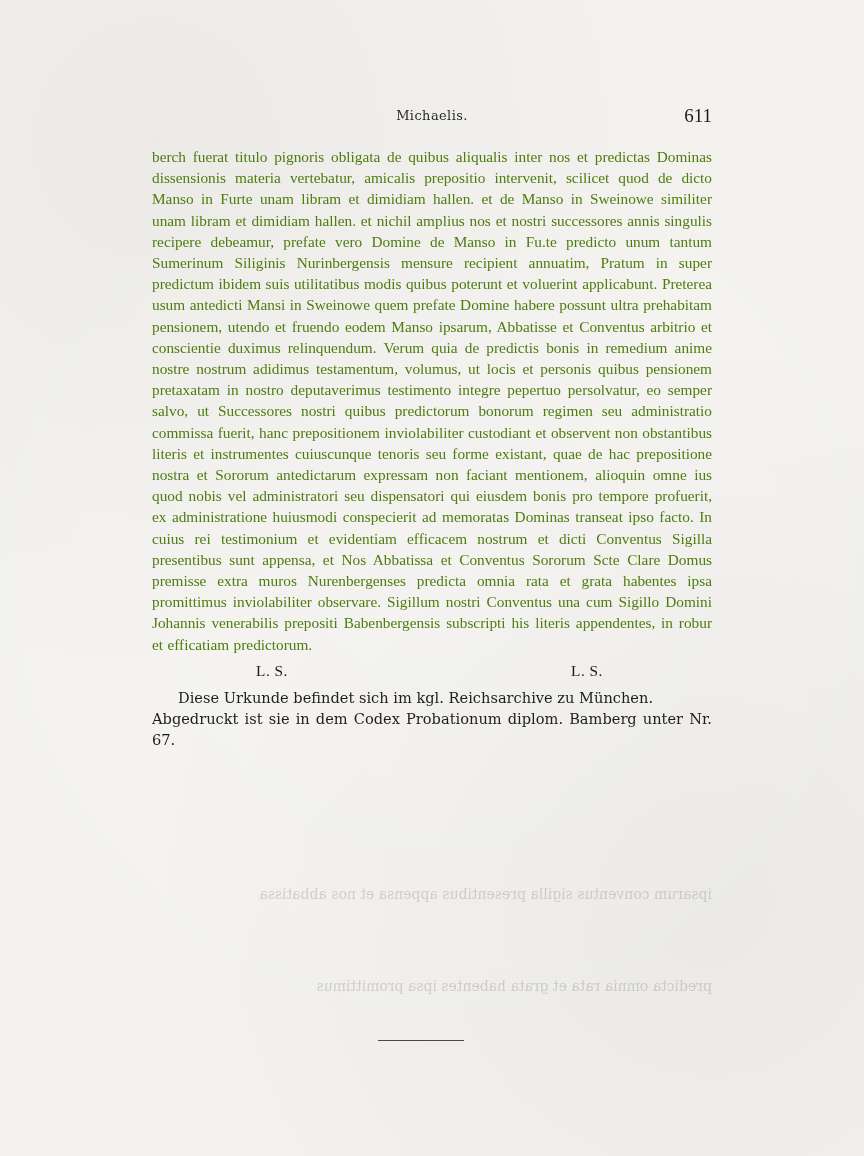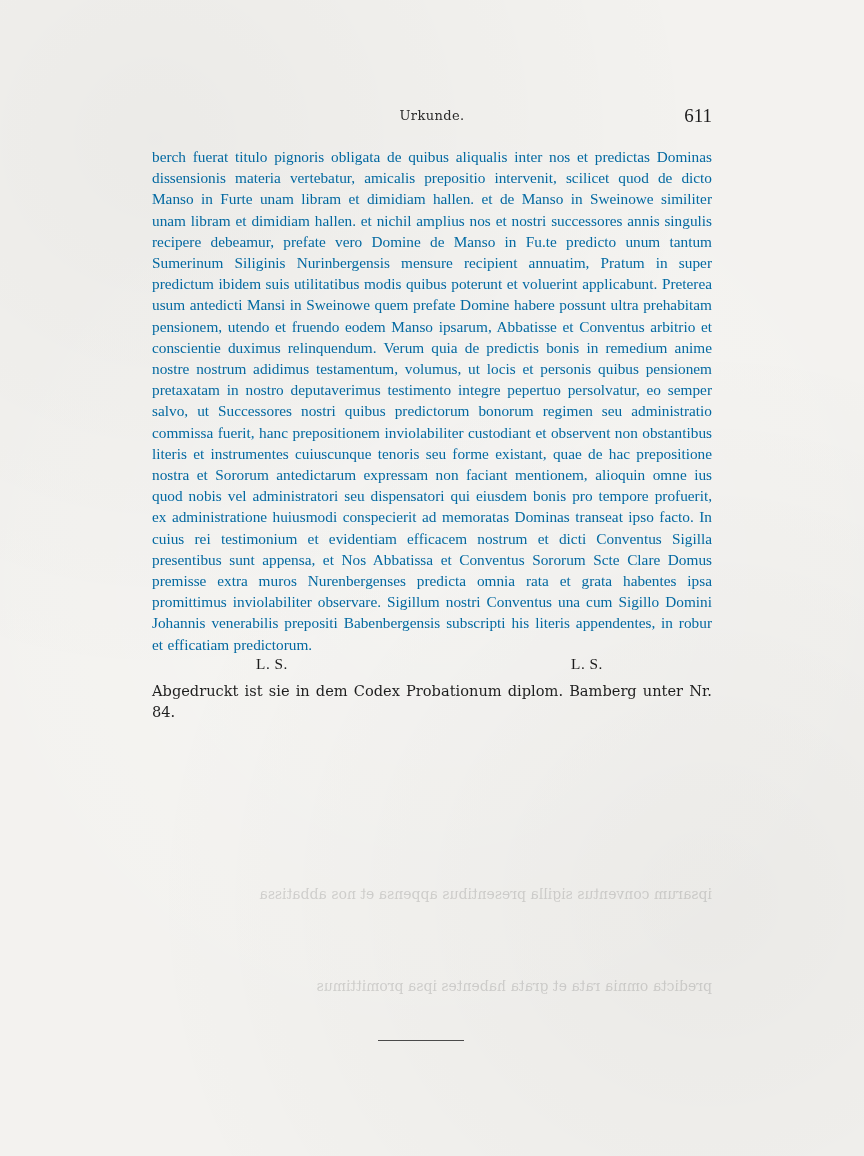--- a/index.html
+++ b/index.html
@@ -59,41 +59,42 @@
     font-size: 19px;
     color: #1d1d1d;
     font-family: "Liberation Serif", serif;
   }
   p.body-par {
     margin: 0;
     font-size: 15.3px;
     line-height: 21.2px;
     text-align: justify;
     text-justify: inter-word;
-    color: #0369a1;
+    color: #4d7c0f;
     word-spacing: 0.6px;
   }
   p.body-par.indent {
     text-indent: 26px;
     margin-top: 3px;
   }
   .fraktur {
     font-family: "DejaVu Serif", serif;
     font-size: 14.6px;
     line-height: 21.2px;
     text-align: justify;
     margin: 0;
     color: #1e1e1e;
   }
   .fraktur.first {
     text-indent: 26px;
     margin-top: 4px;
   }
   .sig-line {
     display: flex;
+    margin-top: 7px;
     margin-bottom: 7px;
     font-size: 15.3px;
     letter-spacing: 0.5px;
     justify-content: flex-end;
   }
   .sig-left {
     width: 50%;
     text-align: center;
     padding-right: 40px;
     box-sizing: border-box;
@@ -130,33 +131,34 @@
   .st2 { top: 976px; }
 </style>
 </head>
 <body>
 
 <div class="page">
 
   <div class="content">
 
     <div class="header">
-      <div class="running-title">Urkunde.</div>
+      <div class="running-title">Michaelis.</div>
       <div class="folio">611</div>
     </div>
 
     <p class="body-par">berch fuerat titulo pignoris obligata de quibus aliqualis inter nos et predictas Dominas dissensionis materia vertebatur, amicalis prepositio intervenit, scilicet quod de dicto Manso in Furte unam libram et dimidiam hallen. et de Manso in Sweinowe similiter unam libram et dimidiam hallen. et nichil amplius nos et nostri successores annis singulis recipere debeamur, prefate vero Domine de Manso in Fu.te predicto unum tantum Sumerinum Siliginis Nurinbergensis mensure recipient annuatim, Pratum in super predictum ibidem suis utilitatibus modis quibus poterunt et voluerint applicabunt. Preterea usum antedicti Mansi in Sweinowe quem prefate Domine habere possunt ultra prehabitam pensionem, utendo et fruendo eodem Manso ipsarum, Abbatisse et Conventus arbitrio et conscientie duximus relinquendum. Verum quia de predictis bonis in remedium anime nostre nostrum adidimus testamentum, volumus, ut locis et personis quibus pensionem pretaxatam in nostro deputaverimus testimento integre pepertuo persolvatur, eo semper salvo, ut Successores nostri quibus predictorum bonorum regimen seu administratio commissa fuerit, hanc prepositionem inviolabiliter custodiant et observent non obstantibus literis et instrumentes cuiuscunque tenoris seu forme existant, quae de hac prepositione nostra et Sororum antedictarum expressam non faciant mentionem, alioquin omne ius quod nobis vel administratori seu dispensatori qui eiusdem bonis pro tempore profuerit, ex administratione huiusmodi conspecierit ad memoratas Dominas transeat ipso facto. In cuius rei testimonium et evidentiam efficacem nostrum et dicti Conventus Sigilla presentibus sunt appensa, et Nos Abbatissa et Conventus Sororum Scte Clare Domus premisse extra muros Nurenbergenses predicta omnia rata et grata habentes ipsa promittimus inviolabiliter observare. Sigillum nostri Conventus una cum Sigillo Domini Johannis venerabilis prepositi Babenbergensis subscripti his literis appendentes, in robur et efficatiam predictorum.</p>
 
 
     <div class="sig-line">
       <div class="sig-left">L. S.</div>
       <div class="sig-right">L. S.</div>
     </div>
 
-    <p class="fraktur">Abgedruckt ist sie in dem Codex Probationum diplom. Bamberg unter Nr. 84.</p>
+    <p class="fraktur first">Diese Urkunde befindet sich im kgl. Reichsarchive zu München.</p>
+    <p class="fraktur">Abgedruckt ist sie in dem Codex Probationum diplom. Bamberg unter Nr. 67.</p>
 
   </div>
 
   <div class="showthrough st1">ipsarum conventus sigilla presentibus appensa et nos abbatissa</div>
   <div class="showthrough st2">predicta omnia rata et grata habentes ipsa promittimus</div>
 
   <div class="rule"></div>
 
 </div>
 

